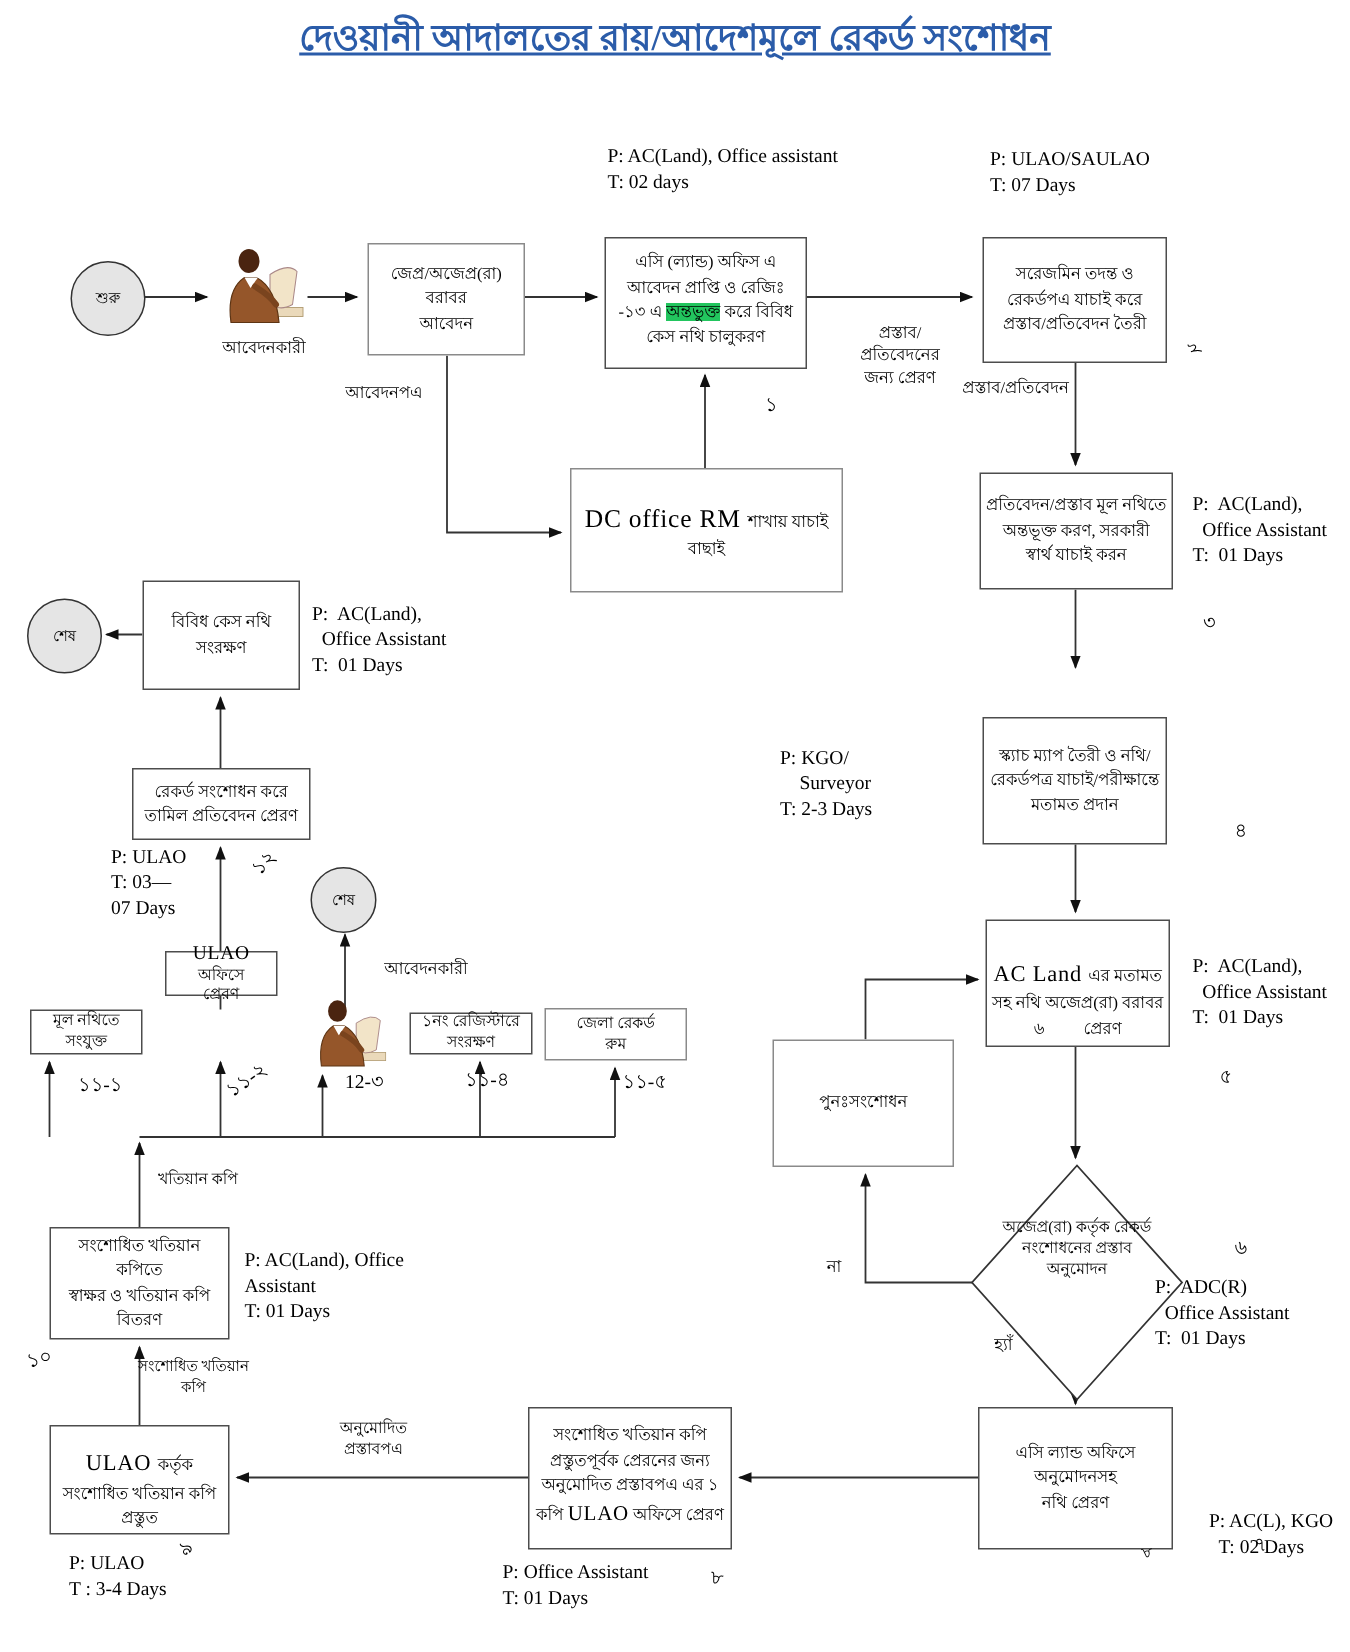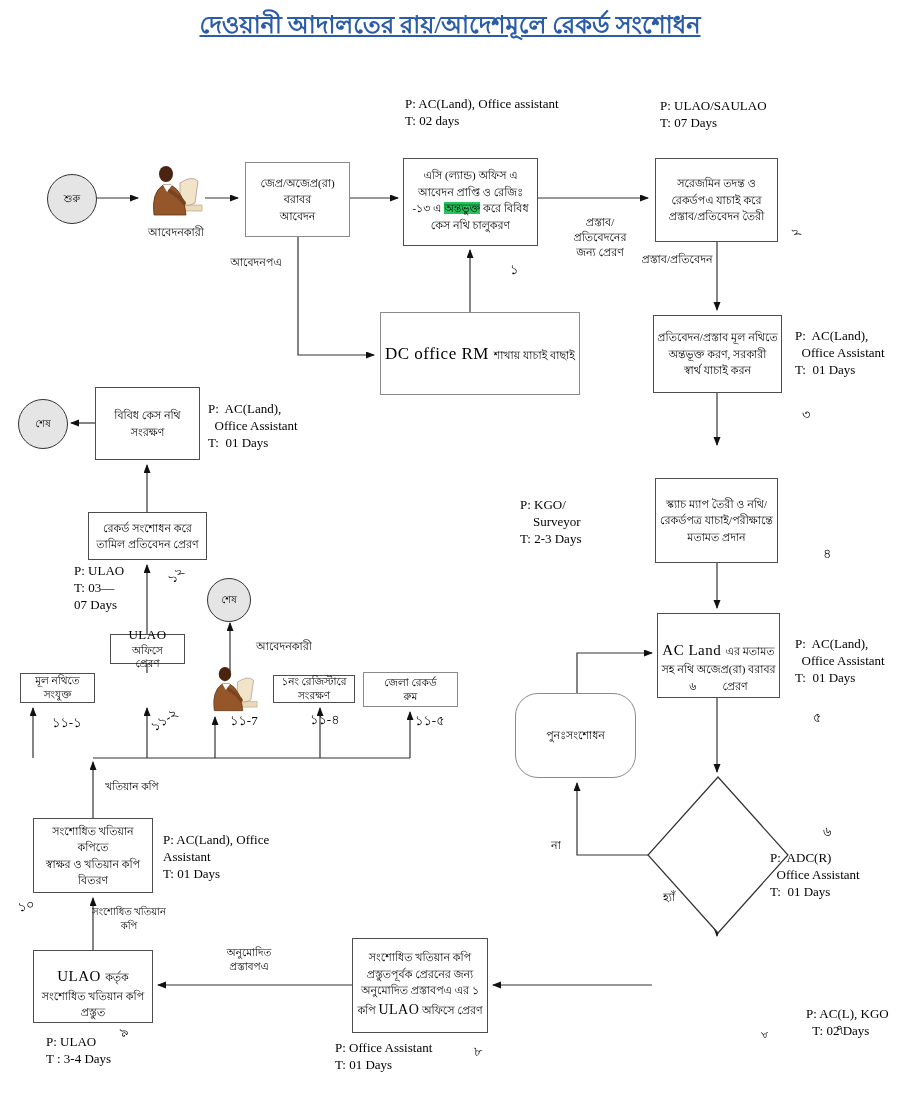--- a/index.html
+++ b/index.html
@@ -89,40 +89,46 @@
 
   <div class="box gray" style="left:245px;top:162px;width:105px;height:75px;">জেপ্র/অজেপ্র(রা) বরাবর
 আবেদন</div>
 
   <div class="box" style="left:403px;top:158px;width:135px;height:88px;display:block;padding:8px 4px;"><span>এসি (ল্যান্ড) অফিস এ আবেদন প্রাপ্তি ও রেজিঃ -১৩ এ </span><span class="hl">অন্তভুক্ত</span><span> করে বিবিধ কেস নথি চালুকরণ</span></div>
 
   <div class="box" style="left:655px;top:158px;width:123px;height:84px;">সরেজমিন তদন্ত ও
 রেকর্ডপএ যাচাই করে
 প্রস্তাব/প্রতিবেদন তৈরী</div>
 
-  <div class="box gray" style="left:380px;top:312px;width:200px;height:83px;"><span><span class="en" style="font-size:17px;">DC office RM </span><span>শাখায় যাচাই বাছাই</span></span></div>
+  <div class="box gray" style="left:380px;top:312px;width:182px;height:83px;"><span><span class="en" style="font-size:17px;">DC office RM </span><span>শাখায় যাচাই বাছাই</span></span></div>
 
   <div class="box" style="left:653px;top:315px;width:129px;height:78px;">প্রতিবেদন/প্রস্তাব মূল নথিতে
 অন্তভূক্ত করণ, সরকারী
 স্বার্থ যাচাই করন</div>
 
   <div class="box" style="left:655px;top:450px;width:123px;height:85px;margin-top:28px;">স্ক্যাচ ম্যাপ তৈরী ও নথি/
 রেকর্ডপত্র যাচাই/পরীক্ষান্তে
 মতামত প্রদান</div>
 
   <div class="box" style="left:657px;top:613px;width:123px;height:85px;display:block;padding:8px 3px;">
     <span class="en">AC Land </span><span>এর মতামত সহ নথি অজেপ্র(রা) বরাবর</span>
     <span class="l3"><span>৬</span><span>প্রেরণ</span></span>
   </div>
 
-  <div class="box gray" style="left:515px;top:693px;width:121px;height:85px;border-radius:23px;">পুনঃসংশোধন</div>
-
+  <div class="box gray" style="left:515px;top:693px;width:121px;height:85px;">পুনঃসংশোধন</div>
+
+  <div class="lbl" style="left:650px;top:812px;width:136px;font-size:10.5px;">অজেপ্র(রা) কর্তৃক রেকর্ড
+নংশোধনের প্রস্তাব
+অনুমোদন</div>
   <div class="lbl" style="left:545px;top:838px;width:22px;">না</div>
   <div class="lbl" style="left:653px;top:890px;width:32px;">হ্যাঁ</div>
 
+  <div class="box" style="left:652px;top:938px;width:130px;height:95px;">এসি ল্যান্ড অফিসে
+অনুমোদনসহ
+নথি প্রেরণ</div>
 
   <div class="box" style="left:352px;top:938px;width:136px;height:95px;display:block;padding:10px 4px;"><span>সংশোধিত খতিয়ান কপি প্রস্তুতপূর্বক প্রেরনের জন্য অনুমোদিত প্রস্তাবপএ এর ১ কপি </span><span class="en" style="font-size:14px;">ULAO</span><span> অফিসে প্রেরণ</span></div>
 
   <div class="box" style="left:33px;top:950px;width:120px;height:73px;display:block;padding:14px 3px;"><span class="en">ULAO </span><span>কর্তৃক সংশোধিত খতিয়ান কপি প্রস্তুত</span></div>
 
   <div class="box" style="left:33px;top:818px;width:120px;height:75px;">সংশোধিত খতিয়ান কপিতে
 স্বাক্ষর ও খতিয়ান কপি
 বিতরণ</div>
 
   <div class="box" style="left:20px;top:673px;width:75px;height:30px;font-size:10.5px;line-height:1.3;">মূল নথিতে
@@ -200,17 +206,17 @@
   <div class="num" style="left:813px;top:708px;">৫</div>
   <div class="num" style="left:823px;top:822px;">৬</div>
   <div class="num" style="left:836px;top:1020px;">৭</div>
   <div class="num" style="left:762px;top:1026px;transform:rotate(-25deg);font-size:11px;">৮</div>
   <div class="num" style="left:474px;top:1042px;">৮</div>
   <div class="num" style="left:120px;top:1022px;transform:rotate(-30deg);">৯</div>
   <div class="num" style="left:18px;top:896px;transform:rotate(-15deg);">১০</div>
   <div class="num" style="left:168px;top:565px;transform:rotate(-45deg);">১২</div>
   <div class="num" style="left:52px;top:713px;">১১-১</div>
   <div class="num" style="left:150px;top:710px;transform:rotate(-35deg);">১১-২</div>
-  <div class="num" style="left:230px;top:711px;">১১-7</div>
+  <div class="num" style="left:230px;top:711px;">12-৩</div>
   <div class="num" style="left:310px;top:710px;">১১-৪</div>
   <div class="num" style="left:415px;top:711px;">১১-৫</div>
 
 </div>
 
 </body></html>

